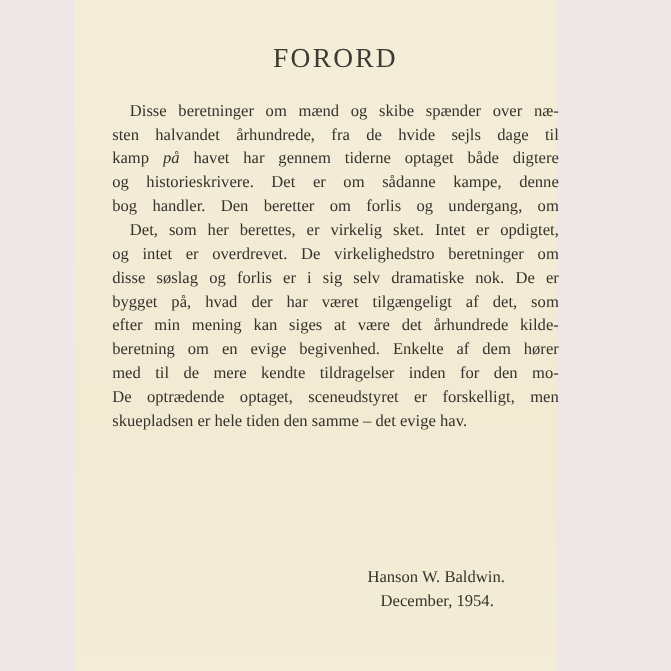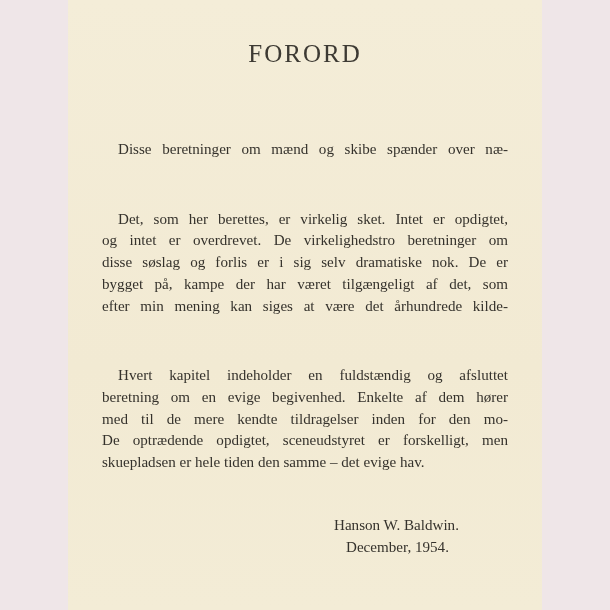--- a/index.html
+++ b/index.html
@@ -5,21 +5,21 @@
     html, body { margin: 0; padding: 0; }
     body {
       width: 610px; height: 610px;
       background: #efe6e8;
       position: relative;
       overflow: hidden;
     }
     .page {
       position: absolute;
       left: 68px; top: 0;
-      width: 474px; height: 610px;
+      width: 438px; height: 610px;
       background: #f3ecd6;
       background-image: linear-gradient(180deg, #f4edd8 0%, #f2ead3 60%, #f3ecd6 100%);
     }
     .title {
       position: absolute;
       left: 0; width: 474px;
       top: 40px;
       text-align: center;
       font-family: "Liberation Serif", "DejaVu Serif", serif;
       font-size: 25px;
@@ -37,21 +37,21 @@
       line-height: 21.7px;
       color: #35322c;
     }
     .line {
       display: block;
       white-space: nowrap;
       text-align: justify;
       text-align-last: justify;
     }
     .line.last { text-align-last: left; }
-    .indent { padding-left: 16px; margin-top: 48px; }
+    .indent { padding-left: 16px; }
     .signature {
       position: absolute;
       top: 515px;
       left: 0; width: 474px;
       font-family: "Liberation Serif", "DejaVu Serif", serif;
       font-size: 15.1px;
       line-height: 21.7px;
       color: #35322c;
     }
     .sig-name {
@@ -65,31 +65,34 @@
   </style>
 </head>
 <body>
 
 <div class="page">
   <h1 class="title">FORORD</h1>
 
   <div class="body-text">
 
     <span class="line indent">Disse beretninger om mænd og skibe spænder over næ-</span>
+    <span class="line">sten halvandet århundrede, fra de hvide sejls dage til</span>
+    <span class="line"><span>kamp </span><i>på</i><span> havet har gennem tiderne optaget både digtere</span></span>
+    <span class="line">og historieskrivere. Det er om sådanne kampe, denne</span>
+    <span class="line">bog handler. Den beretter om forlis og undergang, om</span>
 
     <span class="line indent">Det, som her berettes, er virkelig sket. Intet er opdigtet,</span>
     <span class="line">og intet er overdrevet. De virkelighedstro beretninger om</span>
     <span class="line">disse søslag og forlis er i sig selv dramatiske nok. De er</span>
-    <span class="line">bygget på, kampe der har været tilgængeligt af det, som</span>
+    <span class="line">bygget på, hvad der har været tilgængeligt af det, som</span>
     <span class="line">efter min mening kan siges at være det århundrede kilde-</span>
 
-    <span class="line indent">Hvert kapitel indeholder en fuldstændig og afsluttet</span>
     <span class="line">beretning om en evige begivenhed. Enkelte af dem hører</span>
     <span class="line">med til de mere kendte tildragelser inden for den mo-</span>
-    <span class="line">De optrædende opdigtet, sceneudstyret er forskelligt, men</span>
+    <span class="line">De optrædende optaget, sceneudstyret er forskelligt, men</span>
     <span class="line last">skuepladsen er hele tiden den samme – det evige hav.</span>
   </div>
 
   <div class="signature">
     <span class="sig-name">Hanson W. Baldwin.</span>
     <span class="sig-date">December, 1954.</span>
   </div>
 </div>
 
 </body></html>

